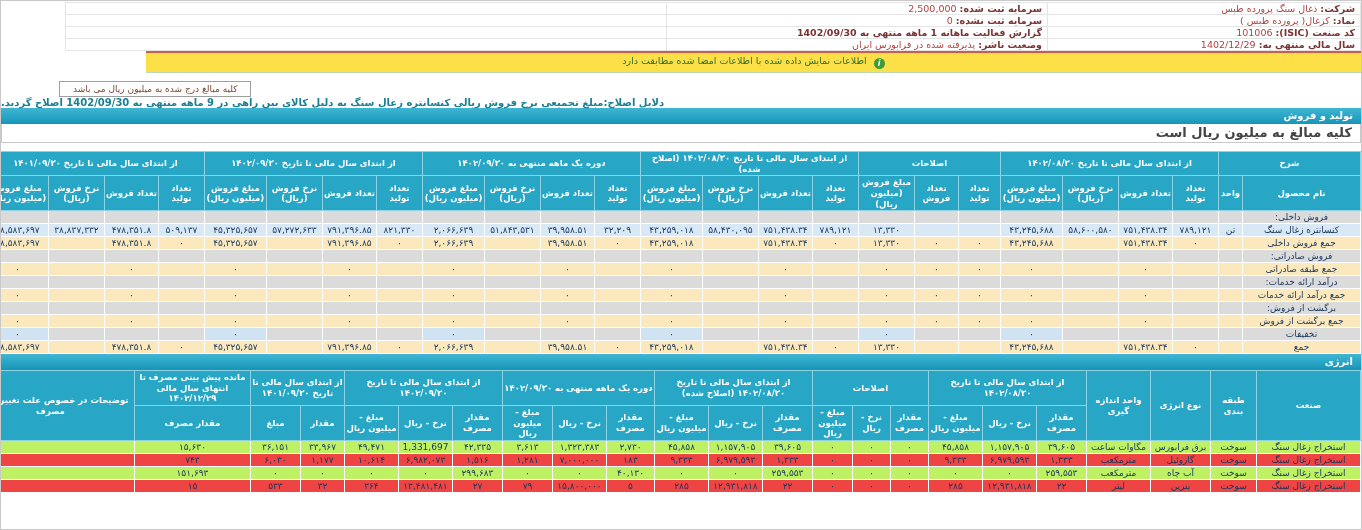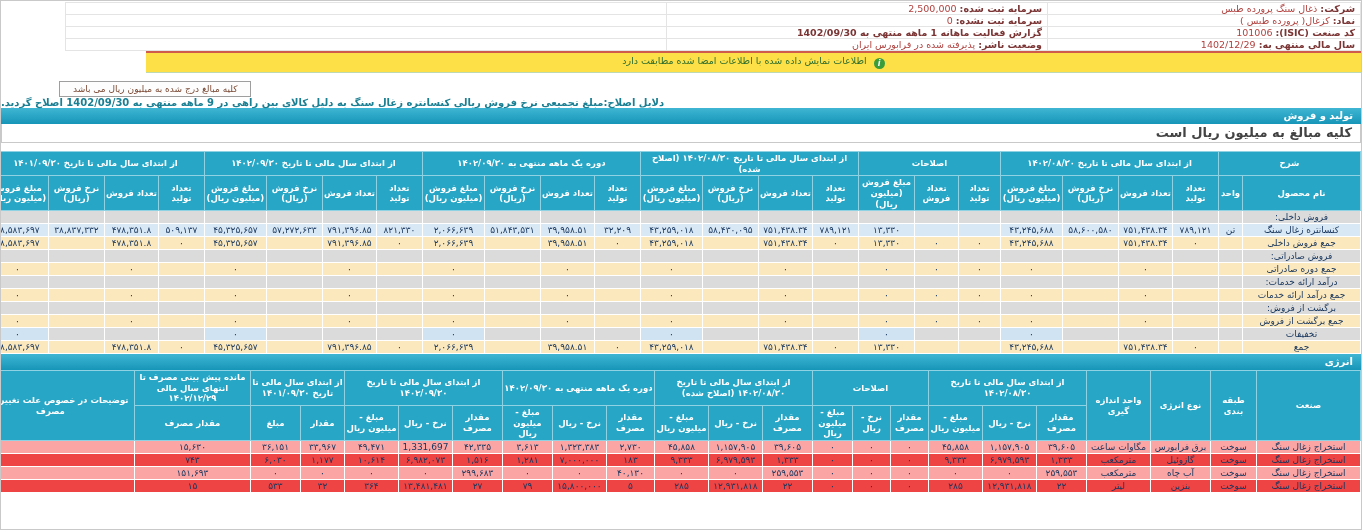--- a/index.html
+++ b/index.html
@@ -33,21 +33,21 @@
   table.data-table th{background:#28a6c6;color:#fff;font-size:8.5px;font-weight:bold;border:1px solid #8fd2e4;
                       padding:1px 1px;line-height:1.25;overflow:hidden;}
   table.data-table td{font-size:9px;color:#17365d;border:1px solid #ffffff;padding:0 2px;text-align:center;height:12px;
                       overflow:hidden;white-space:nowrap;}
   td.cell-label{text-align:right;}
   .row-group td{background:#dbdbdb;}
   .row-data td{background:#d9e8f5;}
   .row-sum td,.row-total td{background:#fce8bd;}
   .row-discount td{background:#dbdbdb;}
   .row-discount td.cell-blue{background:#cfe3f3;}
-  .row-edata td{background:#fca5a5;}
+  .row-edata td{background:#bef264;}
   .row-edata-alt td{background:#ef4444;}
 </style>
 </head>
 <body>
 
 <div class="page">
 
   <table class="id-table">
     <tbody>
     <tr>
@@ -278,21 +278,21 @@
           <td></td>
           <td></td>
           <td></td>
           <td></td>
           <td></td>
           <td></td>
           <td></td>
           <td></td>
         </tr>
         <tr class="row-sum">
-          <td class="cell-label">جمع دوره صادراتی</td>
+          <td class="cell-label">جمع طبقه صادراتی</td>
           <td></td>
           <td></td>
           <td>۰</td>
           <td></td>
           <td>۰</td>
           <td>۰</td>
           <td>۰</td>
           <td>۰</td>
           <td></td>
           <td>۰</td>

